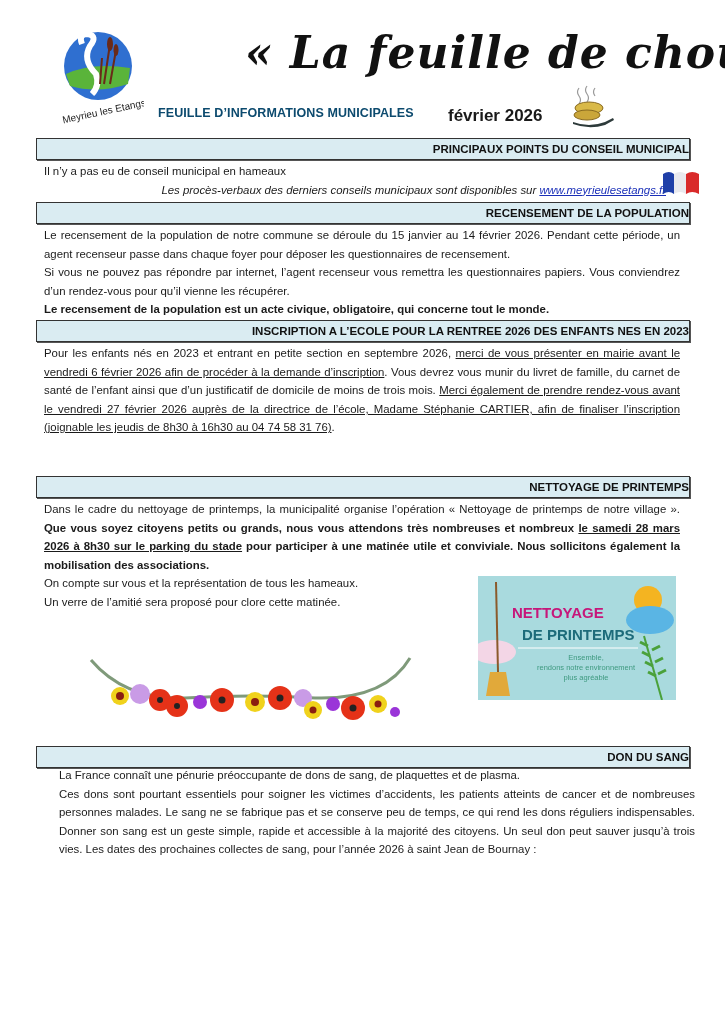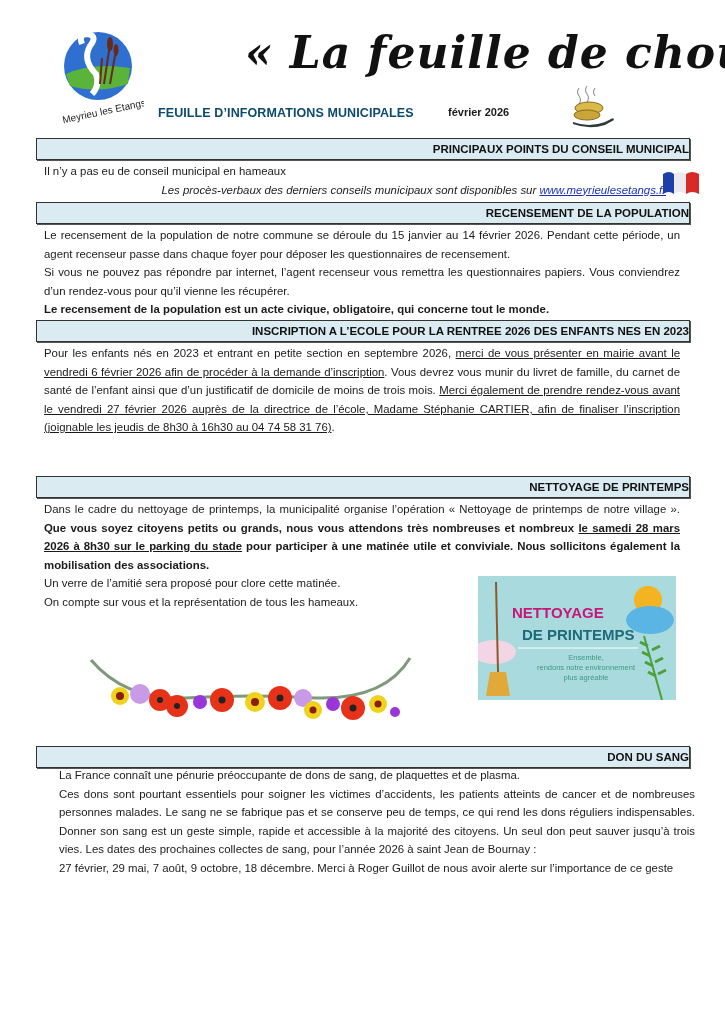--- a/index.html
+++ b/index.html
@@ -6,21 +6,21 @@
     body { width: 725px; height: 1024px; position: relative; overflow: hidden;
       font-family: "Liberation Sans", sans-serif; color: #1a1a1a; }
     .abs { position: absolute; }
 
     
     .logo { left: 52px; top: 24px; width: 92px; height: 100px; }
     .title { left: 245px; top: 22px; width: 450px; height: 62px;
       font-family: "DejaVu Serif", serif; font-style: italic; font-weight: bold;
       font-size: 44px; line-height: 62px; color: #111; letter-spacing: 1px; white-space: nowrap; }
     .subtitle { left: 158px; top: 106px; font-size: 12.5px; font-weight: bold; color: #0c4a6e; letter-spacing: 0.1px; }
-    .date { left: 448px; top: 106px; font-size: 11px; font-weight: bold; color: #1a1a1a; }
+    .date { left: 448px; top: 106px; font-size: 17px; font-weight: bold; color: #1a1a1a; }
     .pan { left: 565px; top: 84px; width: 50px; height: 46px; }
 
     
     .sec-head { position: absolute; left: 36px; width: 652px; height: 20px;
       background: #daecf2; border: 1.5px solid #333; box-shadow: 1px 1px 0 #555;
       text-align: right; font-size: 11.5px; font-weight: bold; line-height: 20px; color: #111; }
 
     .para { position: absolute; left: 44px; width: 636px; font-size: 11.4px; line-height: 18.6px;
       text-align: justify; color: #1a1a1a; }
     .para p { margin: 0; }
@@ -83,22 +83,22 @@
 <div class="sec-head" style="top:320px;">INSCRIPTION A L’ECOLE POUR LA RENTREE 2026 DES ENFANTS NES EN 2023</div>
 <div class="para" style="top:344px;">
   <p><span>Pour les enfants nés en 2023 et entrant en petite section en septembre 2026, </span><span class="u">merci de vous présenter en mairie avant le vendredi 6 février 2026 afin de procéder à la demande d’inscription</span><span>. Vous devrez vous munir du livret de famille, du carnet de santé de l’enfant ainsi que d’un justificatif de domicile de moins de trois mois. </span><span class="u">Merci également de prendre rendez-vous avant le vendredi 27 février 2026 auprès de la directrice de l’école, Madame Stéphanie CARTIER, afin de finaliser l’inscription (joignable les jeudis de 8h30 à 16h30 au 04 74 58 31 76)</span><span>.</span></p>
 </div>
 
 <div class="sec-head" style="top:476px;">NETTOYAGE DE PRINTEMPS</div>
 <div class="para" style="top:500px;">
   <p><span>Dans le cadre du nettoyage de printemps, la municipalité organise l’opération « Nettoyage de printemps de notre village ». </span><span class="b">Que vous soyez citoyens petits ou grands, nous vous attendons très nombreuses et nombreux </span><span class="b u">le samedi 28 mars 2026 à 8h30 sur le parking du stade</span><span class="b"> pour participer à une matinée utile et conviviale. Nous sollicitons également la mobilisation des associations.</span></p>
 </div>
 <div class="para" style="top:574px; width:440px; text-align:left;">
+  <p>On compte sur vous et la représentation de tous les hameaux.</p>
   <p>Un verre de l’amitié sera proposé pour clore cette matinée.</p>
-  <p>On compte sur vous et la représentation de tous les hameaux.</p>
 </div>
 <div class="abs spring-img">
   <svg width="198" height="124" viewBox="0 0 198 124">
     <rect x="0" y="0" width="198" height="124" fill="#a9dade"></rect>
     <circle cx="170" cy="24" r="14" fill="#f4b421"></circle>
     <ellipse cx="172" cy="44" rx="24" ry="14" fill="#5ab5e4"></ellipse>
     <ellipse cx="16" cy="76" rx="22" ry="12" fill="#f3d6e6"></ellipse>
     <line x1="18" y1="6" x2="20" y2="96" stroke="#8b5a2b" stroke-width="2"></line>
     <path d="M12 96 L28 96 L32 120 L8 120 Z" fill="#e1a93a"></path>
     <path d="M166 60 L184 124" stroke="#4aa13a" stroke-width="2"></path>
@@ -139,14 +139,13 @@
         <circle cx="293" cy="54" r="3.5" fill="#8a1e10"></circle>
       <circle cx="310" cy="62" r="5" fill="#9a35d8"></circle>
     </g>
   </svg>
 </div>
 
 <div class="sec-head" style="top:746px;">DON DU SANG</div>
 <div class="para" style="top:766px;margin-left:15px;">
   <p>La France connaît une pénurie préoccupante de dons de sang, de plaquettes et de plasma.</p>
   <p>Ces dons sont pourtant essentiels pour soigner les victimes d’accidents, les patients atteints de cancer et de nombreuses personnes malades. Le sang ne se fabrique pas et se conserve peu de temps, ce qui rend les dons réguliers indispensables. Donner son sang est un geste simple, rapide et accessible à la majorité des citoyens. Un seul don peut sauver jusqu’à trois vies. Les dates des prochaines collectes de sang, pour l’année 2026 à saint Jean de Bournay  :</p>
-  <p style="text-align:left;">27 février, 29 mai, 7 août, 9 octobre, 18 décembre. Merci à Roger Guillot de nous avoir alerte sur l’importance de ce geste</p>
 </div>
 
 </body></html>

